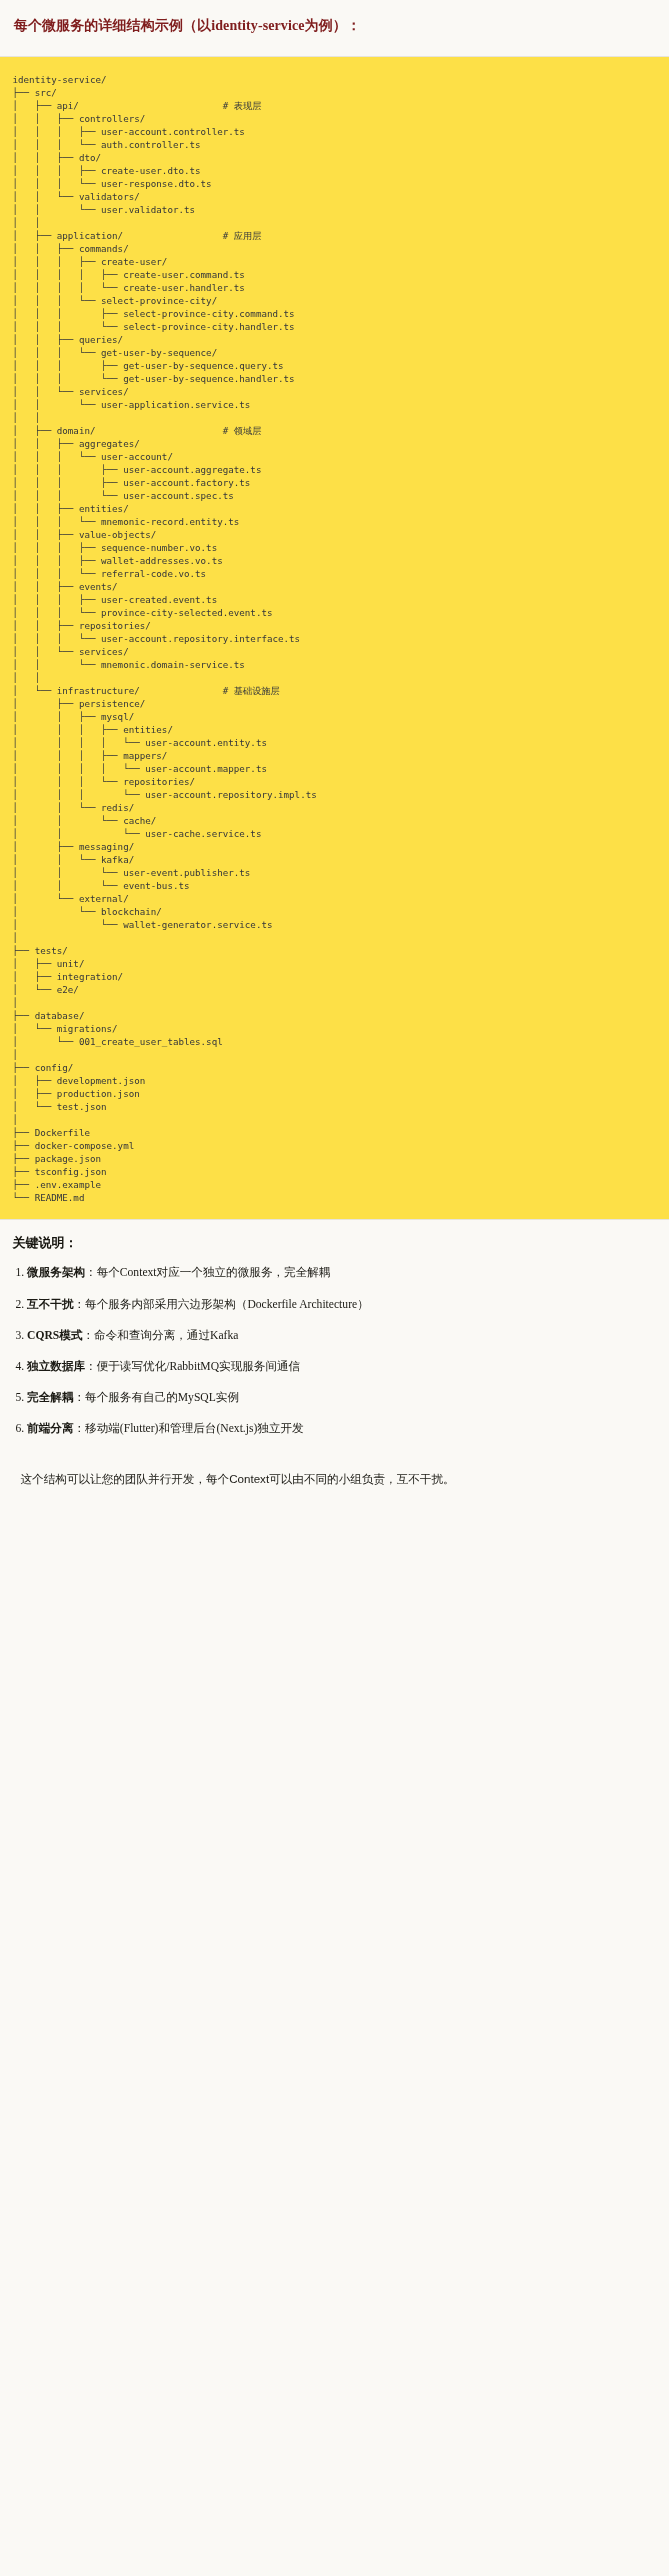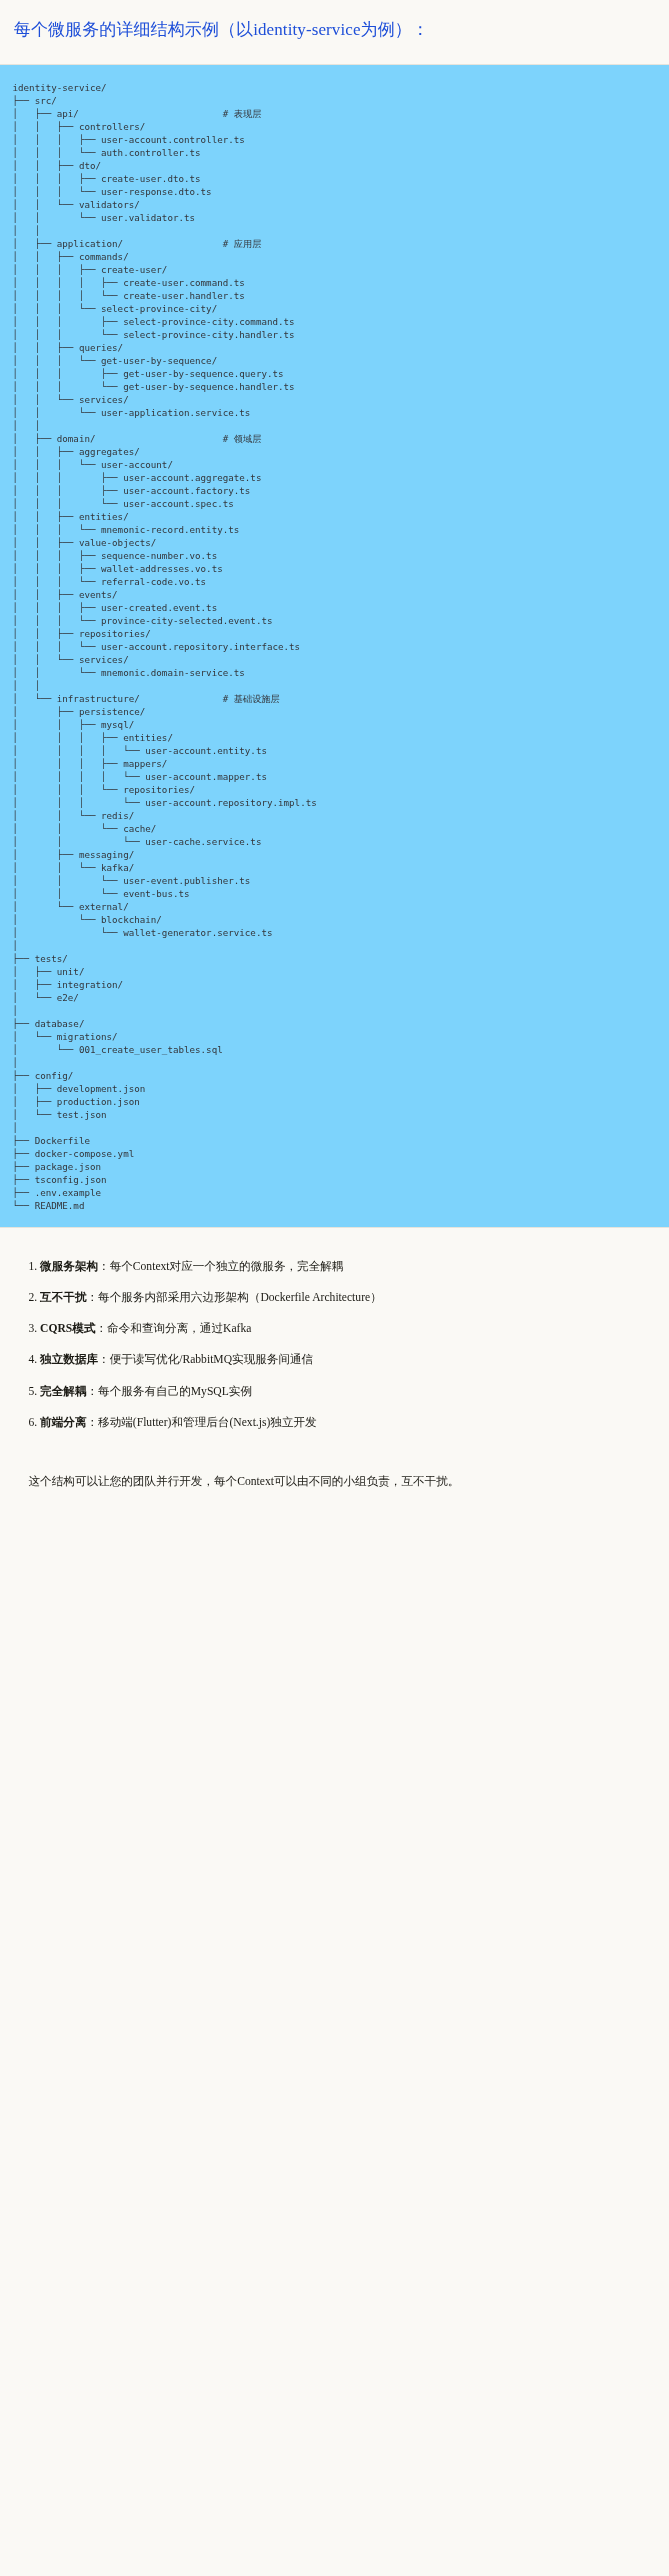--- a/index.html
+++ b/index.html
@@ -18,33 +18,33 @@
   .page {
     width: 669px;
     box-sizing: border-box;
     background: #faf9f5;
     padding: 0;
   }
 
   
   .doc-title {
     font-family: "Liberation Serif", serif;
-    font-weight: normal;
-    font-size: 17px;
+    font-weight: bold;
+    font-size: 14px;
     line-height: 1.35;
-    color: #1d4ed8;
+    color: #7f1d1d;
     padding: 8.1px 13.8px 10px 13.8px;
     letter-spacing: 0.1px;
   }
 
   
   .code-block {
     border-top: 0.6px solid #e6e4dc;
     border-bottom: 0.6px solid #e6e4dc;
-    background: #7dd3fc;
+    background: #fde047;
     padding: 16.3px 12.5px 15px 12.5px;
     overflow: hidden;
   }
   pre.tree {
     margin: 0;
     font-family: "DejaVu Sans Mono", "Liberation Mono", monospace;
     font-size: 9.2px;
     line-height: 13px;
     color: #33353a;
     white-space: pre;
@@ -57,46 +57,46 @@
     padding: 13.8px 12.5px 3.8px 12.5px;
   }
   .keys-heading {
     font-family: "Liberation Serif", serif;
     font-weight: bold;
     font-size: 13px;
     color: #16150f;
     margin: 0 0 12.5px 0;
   }
   ol.key-list {
-    margin: 16px;
+    margin: 3px;
     padding: 0;
     list-style: none;
     counter-reset: keyitem;
   }
   ol.key-list > li {
     font-family: "Liberation Serif", serif;
     font-size: 11.6px;
     line-height: 1.5;
     color: #1b1a14;
     margin: 0 0 13.8px 0;
     counter-increment: keyitem;
   }
   ol.key-list > li::before {
     content: counter(keyitem) ". ";
   }
   ol.key-list > li .k-term {
     font-weight: bold;
   }
   .closing {
-    font-family: Liberation Serif, serif;
+    font-family: Liberation Sans, sans-serif;
     font-size: 11.6px;
     line-height: 1.55;
     color: #1b1a14;
     padding: 6.3px 12.5px 12.5px 12.5px;
-    margin: 16px;
+    margin: 8px;
   }
 </style>
 </head>
 <body>
 
 <div class="page">
 
   <h1 class="doc-title">每个微服务的详细结构示例（以identity-service为例）：</h1>
 
   <div class="code-block">
@@ -183,20 +183,21 @@
 │
 ├── Dockerfile
 ├── docker-compose.yml
 ├── package.json
 ├── tsconfig.json
 ├── .env.example
 └── README.md</pre>
   </div>
 
   <div class="keys">
+    <div class="keys-heading">关键说明：</div>
 
     <ol class="key-list">
       <li>
         <span class="k-term">微服务架构</span><span>：</span><span>每个Context对应一个独立的微服务，完全解耦</span>
       </li>
       <li>
         <span class="k-term">互不干扰</span><span>：</span><span>每个服务内部采用六边形架构（Dockerfile Architecture）</span>
       </li>
       <li>
         <span class="k-term">CQRS模式</span><span>：</span><span>命令和查询分离，通过Kafka</span>

